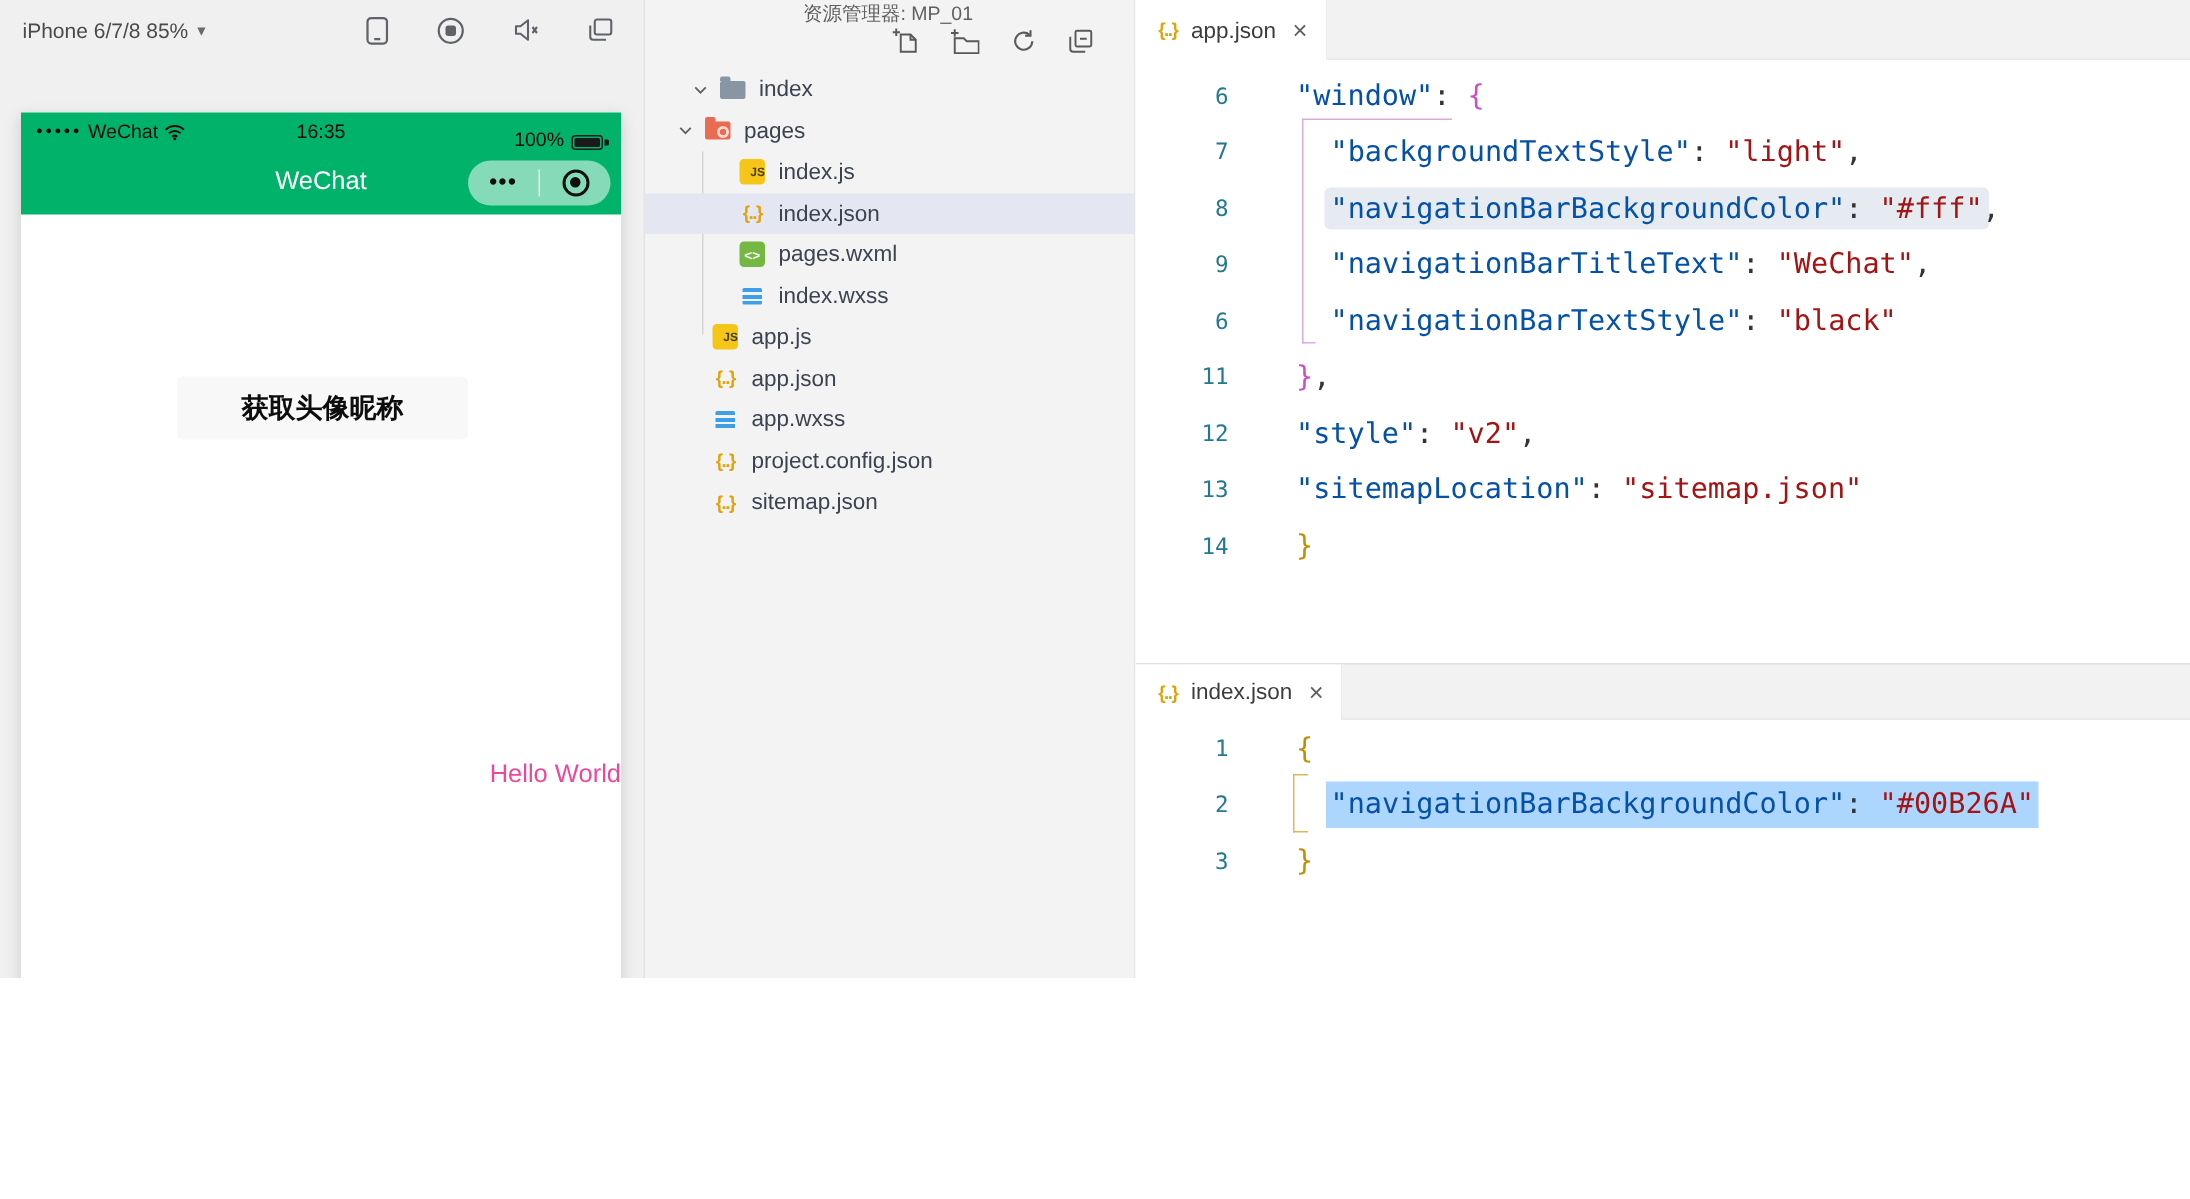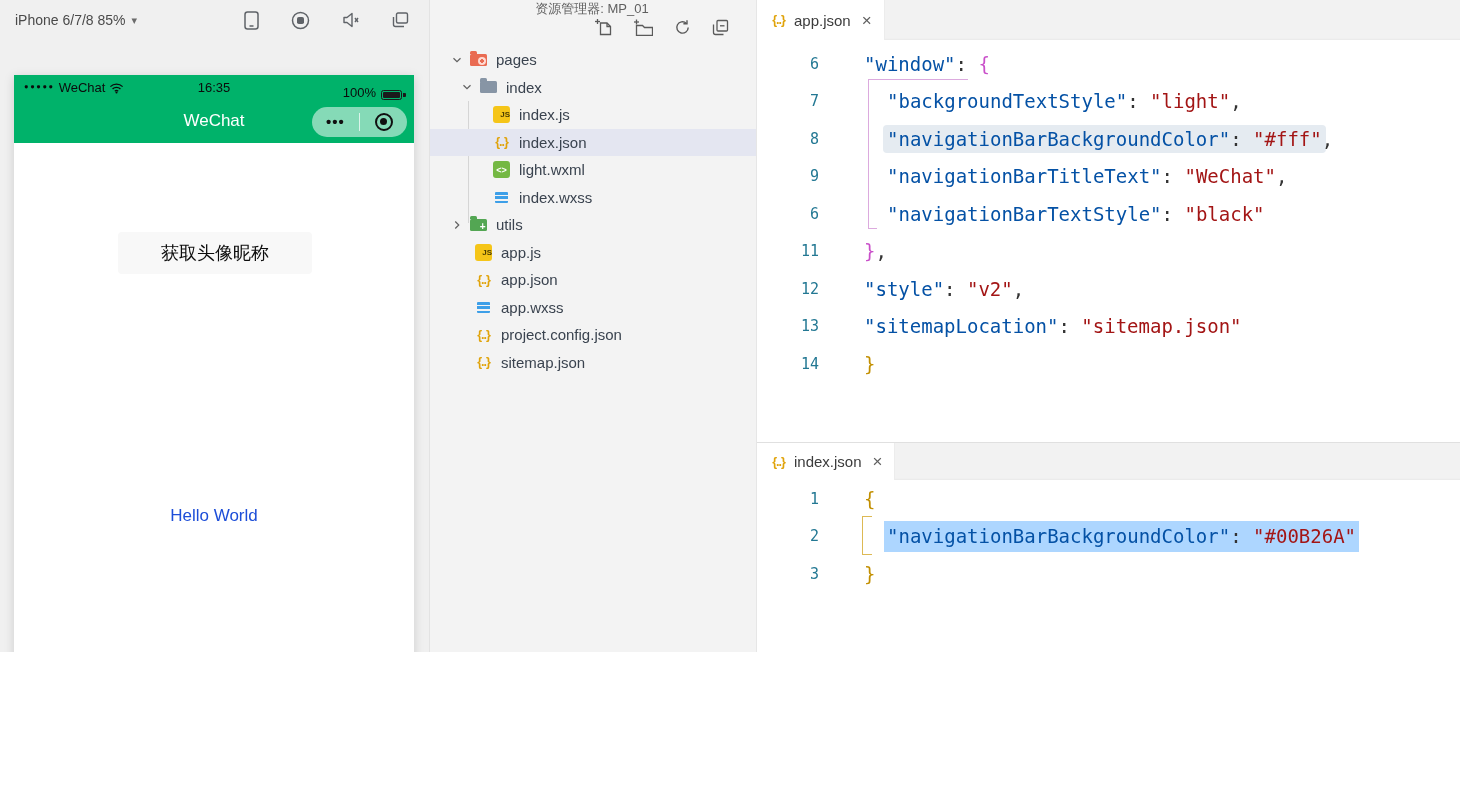--- a/index.html
+++ b/index.html
@@ -26,22 +26,22 @@
   .batt::after { content:''; position:absolute; right:-4.5px; top:2px; width:2.5px; height:4px; background:#1a1a1a; border-radius:0 1px 1px 0; }
   .navbar { position:absolute; top:25px; left:0; width:100%; height:43px; }
   .nav-title { position:absolute; inset:0; text-align:center; line-height:41px; color:#fff; font-size:17px; }
   .capsule { position:absolute; right:7px; top:6.5px; width:95px; height:30px; border-radius:15px; background:rgba(255,255,255,.52); display:flex; align-items:center; }
   .cap-more { flex:1; text-align:center; font-size:15px; font-weight:bold; letter-spacing:1px; color:#101010; line-height:28px; }
   .cap-div { width:1px; height:18px; background:rgba(255,255,255,.7); }
   .cap-target { flex:1; display:flex; justify-content:center; }
   .cap-ring { width:18px; height:18px; border:2px solid #101010; border-radius:50%; display:flex; align-items:center; justify-content:center; }
   .cap-dot { width:7px; height:7px; border-radius:50%; background:#101010; }
 
-  .get-btn { position:absolute; left:104px; top:157px; width:194px; height:42px; background:#f8f8f8; border:none; border-radius:4px; font-family:inherit; font-size:18px; font-weight:normal; color:#0d0d0d; cursor:pointer; }
-  .hello { position:absolute; left:0; width:100%; top:431px; text-align:center; font-size:17px; color:#1d4ed8; }
+  .get-btn { position:absolute; left:104px; top:176px; width:194px; height:42px; background:#f8f8f8; border:none; border-radius:4px; font-family:inherit; font-size:18px; font-weight:bold; color:#0d0d0d; cursor:pointer; }
+  .hello { position:absolute; left:0; width:100%; top:431px; text-align:right; font-size:17px; color:#ec4899; }
 
   
   .exp-panel { position:absolute; left:430px; top:0; width:327px; height:799px; background:#f3f3f3; border-right:1px solid #e6e6e6; }
   .exp-head { position:absolute; top:0; left:0; width:100%; height:40px; display:flex; align-items:center; padding:0 27px 0 25px; font-size:13px; color:#5f5f5f;flex-direction:column; }
   .exp-icons { margin-left:auto; display:flex; align-items:center; gap:21px; }
   .exp-icons svg { display:block; }
   .tree { position:absolute; top:46px; left:0; width:100%; }
   .tguide { position:absolute; left:38px; top:55px; width:1px; height:122px; background:#d5d5d5; }
   .trow { position:relative; height:27.5px; display:flex; align-items:center; font-size:15px; color:#3a434f; cursor:pointer; }
   .trow.selrow { background:#e4e6f1; }
@@ -197,72 +197,65 @@
               <path d="M1.5 5.5v8a2 2 0 0 0 2 2h8" fill="none" stroke="#5a5a5a" stroke-width="1.3"></path>
               <line x1="8" y1="6.8" x2="12.5" y2="6.8" stroke="#5a5a5a" stroke-width="1.3"></line>
             </svg>
         </span>
       </div>
     </div>
 
     <div class="tree">
       <div class="tguide"></div>
 
+      <div class="trow" style="padding-left:30px">
+        <svg class="chev" width="14" height="14" viewBox="0 0 16 16">
+            <path d="M4 6l4 4 4-4" fill="none" stroke="#616161" stroke-width="1.4"></path>
+          </svg>
+        <span class="folder f-index"></span>
+        <span class="tlabel">index</span>
+      </div>
+
       <div class="trow" style="padding-left:20px">
         <svg class="chev" width="14" height="14" viewBox="0 0 16 16">
             <path d="M4 6l4 4 4-4" fill="none" stroke="#616161" stroke-width="1.4"></path>
           </svg>
         <span class="folder f-pages"></span>
         <span class="tlabel">pages</span>
       </div>
 
-      <div class="trow" style="padding-left:30px">
-        <svg class="chev" width="14" height="14" viewBox="0 0 16 16">
-            <path d="M4 6l4 4 4-4" fill="none" stroke="#616161" stroke-width="1.4"></path>
-          </svg>
-        <span class="folder f-index"></span>
-        <span class="tlabel">index</span>
-      </div>
-
       <div class="trow" style="padding-left:63px">
         <span class="fi fi-js">
             <span>JS</span>
           </span>
         <span class="tlabel">index.js</span>
       </div>
 
       <div class="trow selrow" style="padding-left:63px">
         <span class="fi fi-json">
             <span>{..}</span>
           </span>
         <span class="tlabel">index.json</span>
       </div>
 
       <div class="trow" style="padding-left:63px">
         <span class="fi fi-wxml">
             <span>&lt;&gt;</span>
           </span>
-        <span class="tlabel">light.wxml</span>
+        <span class="tlabel">pages.wxml</span>
       </div>
 
       <div class="trow" style="padding-left:63px">
         <span class="fi fi-wxss">
             <i></i>
           </span>
         <span class="tlabel">index.wxss</span>
       </div>
 
 
-      <div class="trow" style="padding-left:20px">
-        <svg class="chev" width="14" height="14" viewBox="0 0 16 16">
-            <path d="M6 4l4 4-4 4" fill="none" stroke="#616161" stroke-width="1.4"></path>
-          </svg>
-        <span class="folder f-utils"></span>
-        <span class="tlabel">utils</span>
-      </div>
 
       <div class="trow" style="padding-left:45px">
         <span class="fi fi-js">
             <span>JS</span>
           </span>
         <span class="tlabel">app.js</span>
       </div>
 
       <div class="trow" style="padding-left:45px">
         <span class="fi fi-json">

